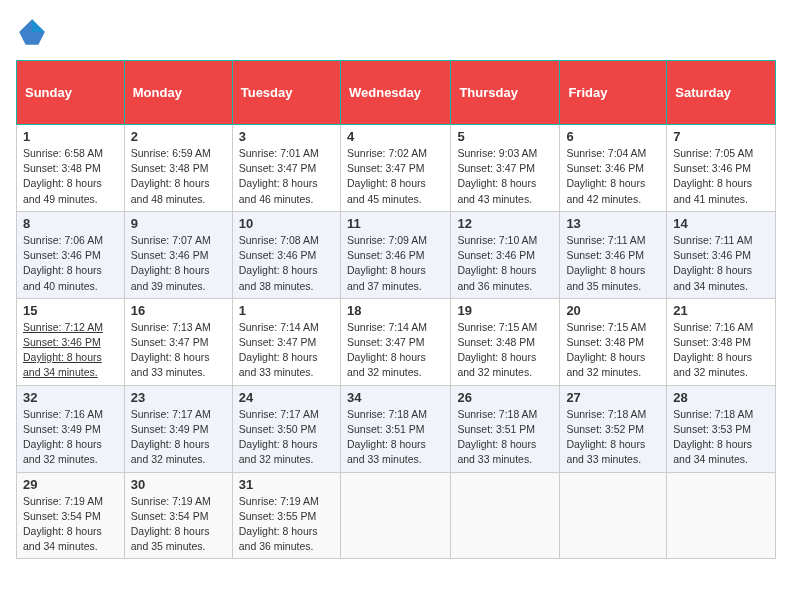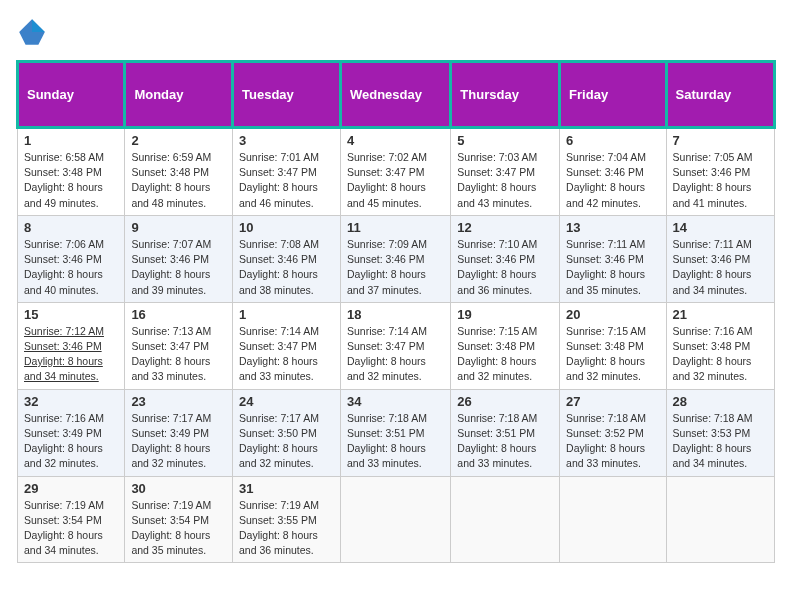--- a/index.html
+++ b/index.html
@@ -50,27 +50,27 @@
     }
     .location {
       font-size: 15px;
       color: #555;
     }
     .calendar {
       width: 100%;
       border-collapse: collapse;
     }
     .calendar th {
-      background: #a21caf;
+      background: #ef4444;
       color: #fff;
       font-size: 13px;
       font-weight: bold;
       padding: 24px 8px;
       text-align: left;
-      border: 3px solid #14b8a6;
+      border: 1px solid #14b8a6;
     }
     .calendar td {
       border: 1px solid #ccc;
       vertical-align: top;
       padding: 4px 6px;
       width: 113px;
       min-height: 80px;
       background: #fff;
       font-size: 10.5px;
       color: #333;
@@ -148,21 +148,21 @@
         </td>
         <td>
           <span class="day-num">4</span>
           <div class="day-info" style="white-space: pre-line;">Sunrise: 7:02 AM
 Sunset: 3:47 PM
 Daylight: 8 hours
 and 45 minutes.</div>
         </td>
         <td>
           <span class="day-num">5</span>
-          <div class="day-info" style="white-space: pre-line;">Sunrise: 7:03 AM
+          <div class="day-info" style="white-space: pre-line;">Sunrise: 9:03 AM
 Sunset: 3:47 PM
 Daylight: 8 hours
 and 43 minutes.</div>
         </td>
         <td>
           <span class="day-num">6</span>
           <div class="day-info" style="white-space: pre-line;">Sunrise: 7:04 AM
 Sunset: 3:46 PM
 Daylight: 8 hours
 and 42 minutes.</div>

